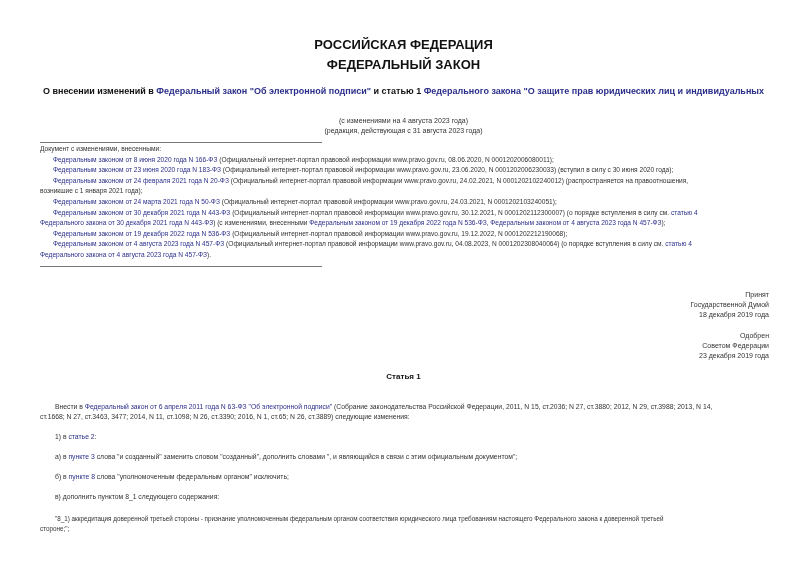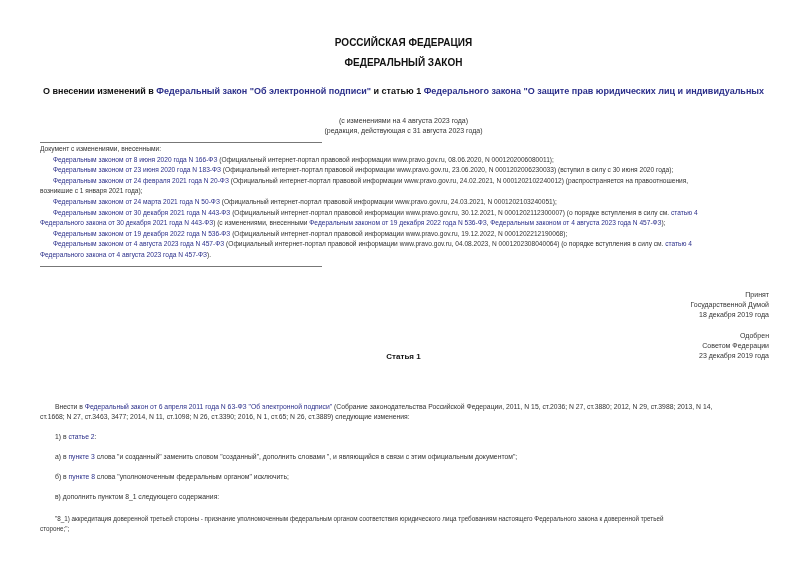--- a/index.html
+++ b/index.html
@@ -1,18 +1,18 @@
 <!DOCTYPE html>
 <html><head>
 <meta charset="utf-8">
 <style>
   html, body { margin:0; padding:0; background:#fff; }
   body { width:807px; height:571px; overflow:hidden; font-family:"Liberation Sans", sans-serif; color:#222; position:relative; }
   .c { position:absolute; left:0; width:807px; text-align:center; }
-  .hdr { font-weight:bold; font-size:10px; color:#111; }
+  .hdr { font-weight:bold; font-size:13px; color:#111; }
   .title { font-weight:bold; font-size:9px; line-height:12px; color:#111; }
   .lnk { color:#2b2f8a; }
   .small { font-size:7px; line-height:10px; color:#333; }
   .hr { position:absolute; height:1px; background:#777; }
   .block { position:absolute; left:40px; width:728px; font-size:6.6px; line-height:10.6px; color:#333; }
   .block .row { white-space:nowrap; overflow:hidden; }
   .ind { padding-left:13px; }
   .right { position:absolute; right:38px; text-align:right; font-size:7px; line-height:10px; color:#333; }
   .art { font-weight:bold; font-size:8px; color:#111; }
   .body { position:absolute; left:40px; width:730px; font-size:6.8px; line-height:10px; color:#333; }
@@ -63,21 +63,21 @@
     <div>Принят</div>
     <div>Государственной Думой</div>
     <div>18 декабря 2019 года</div>
   </div>
   <div class="right" style="top:331px;">
     <div>Одобрен</div>
     <div>Советом Федерации</div>
     <div>23 декабря 2019 года</div>
   </div>
 
-  <div class="c art" style="top:352px;">Статья 1</div>
+  <div class="c art" style="top:372px;">Статья 1</div>
 
   <div class="body" style="top:402px;">
     <div style="padding-left:15px; white-space:nowrap;"><span>Внести в </span><span class="lnk">Федеральный закон от 6 апреля 2011 года N 63-ФЗ "Об электронной подписи"</span><span> (Собрание законодательства Российской Федерации, 2011, N 15, ст.2036; N 27, ст.3880; 2012, N 29, ст.3988; 2013, N 14,</span></div>
     <div style="white-space:nowrap;">ст.1668; N 27, ст.3463, 3477; 2014, N 11, ст.1098; N 26, ст.3390; 2016, N 1, ст.65; N 26, ст.3889) следующие изменения:</div>
   </div>
 
   <div class="body" style="top:432px; padding-left:15px;"><span>1) в </span><span class="lnk">статье 2</span><span>:</span></div>
 
   <div class="body" style="top:452px; padding-left:15px; white-space:nowrap;"><span>а) в </span><span class="lnk">пункте 3</span><span> слова "и созданный" заменить словом "созданный", дополнить словами ", и являющийся в связи с этим официальным документом";</span></div>
 

